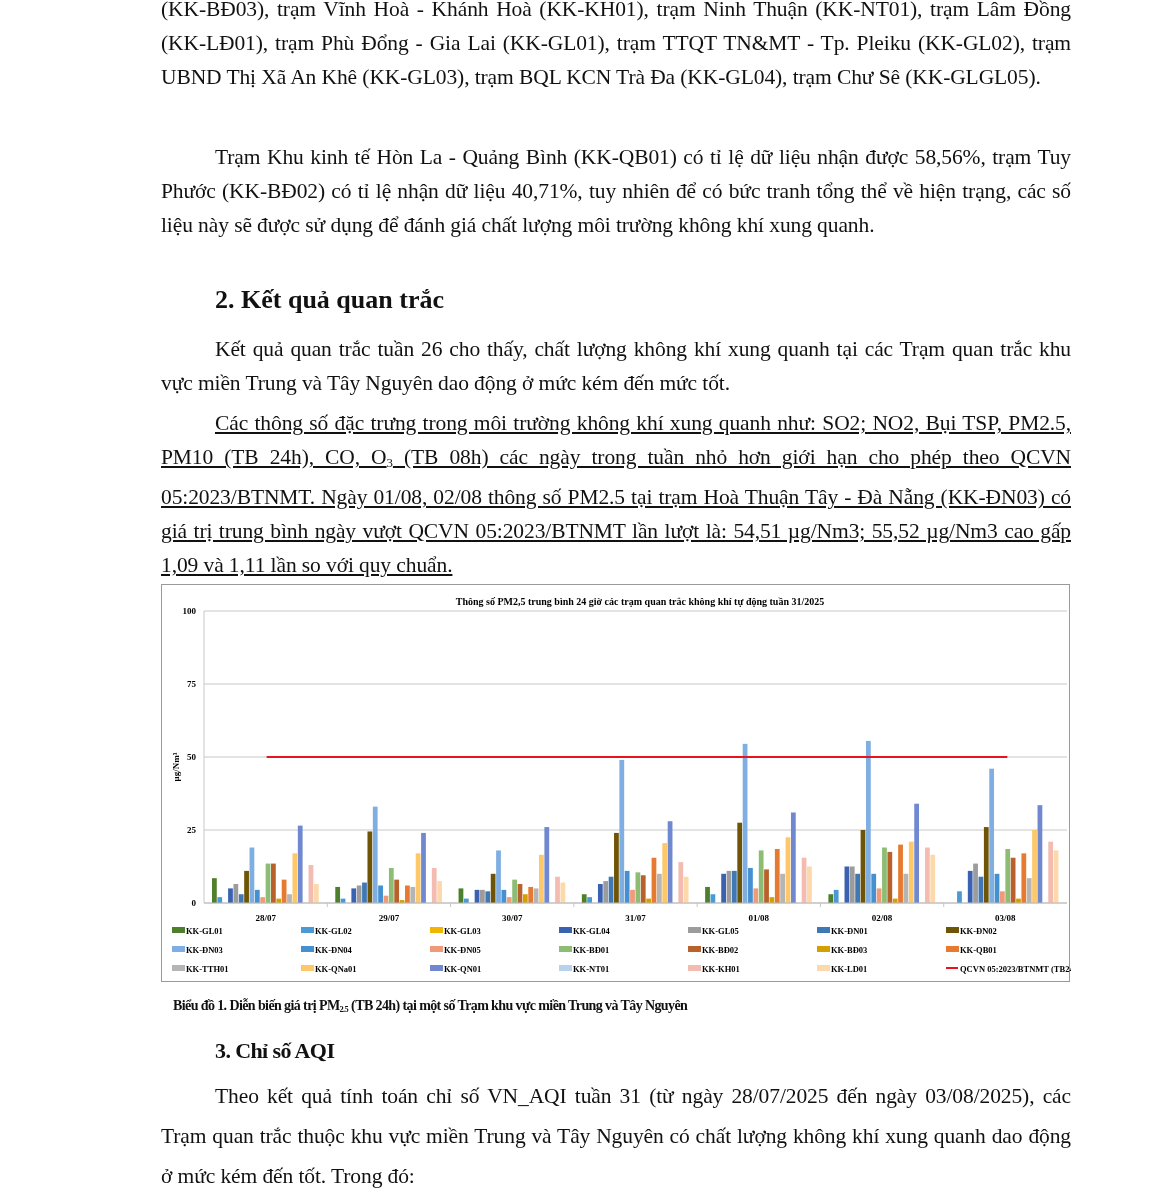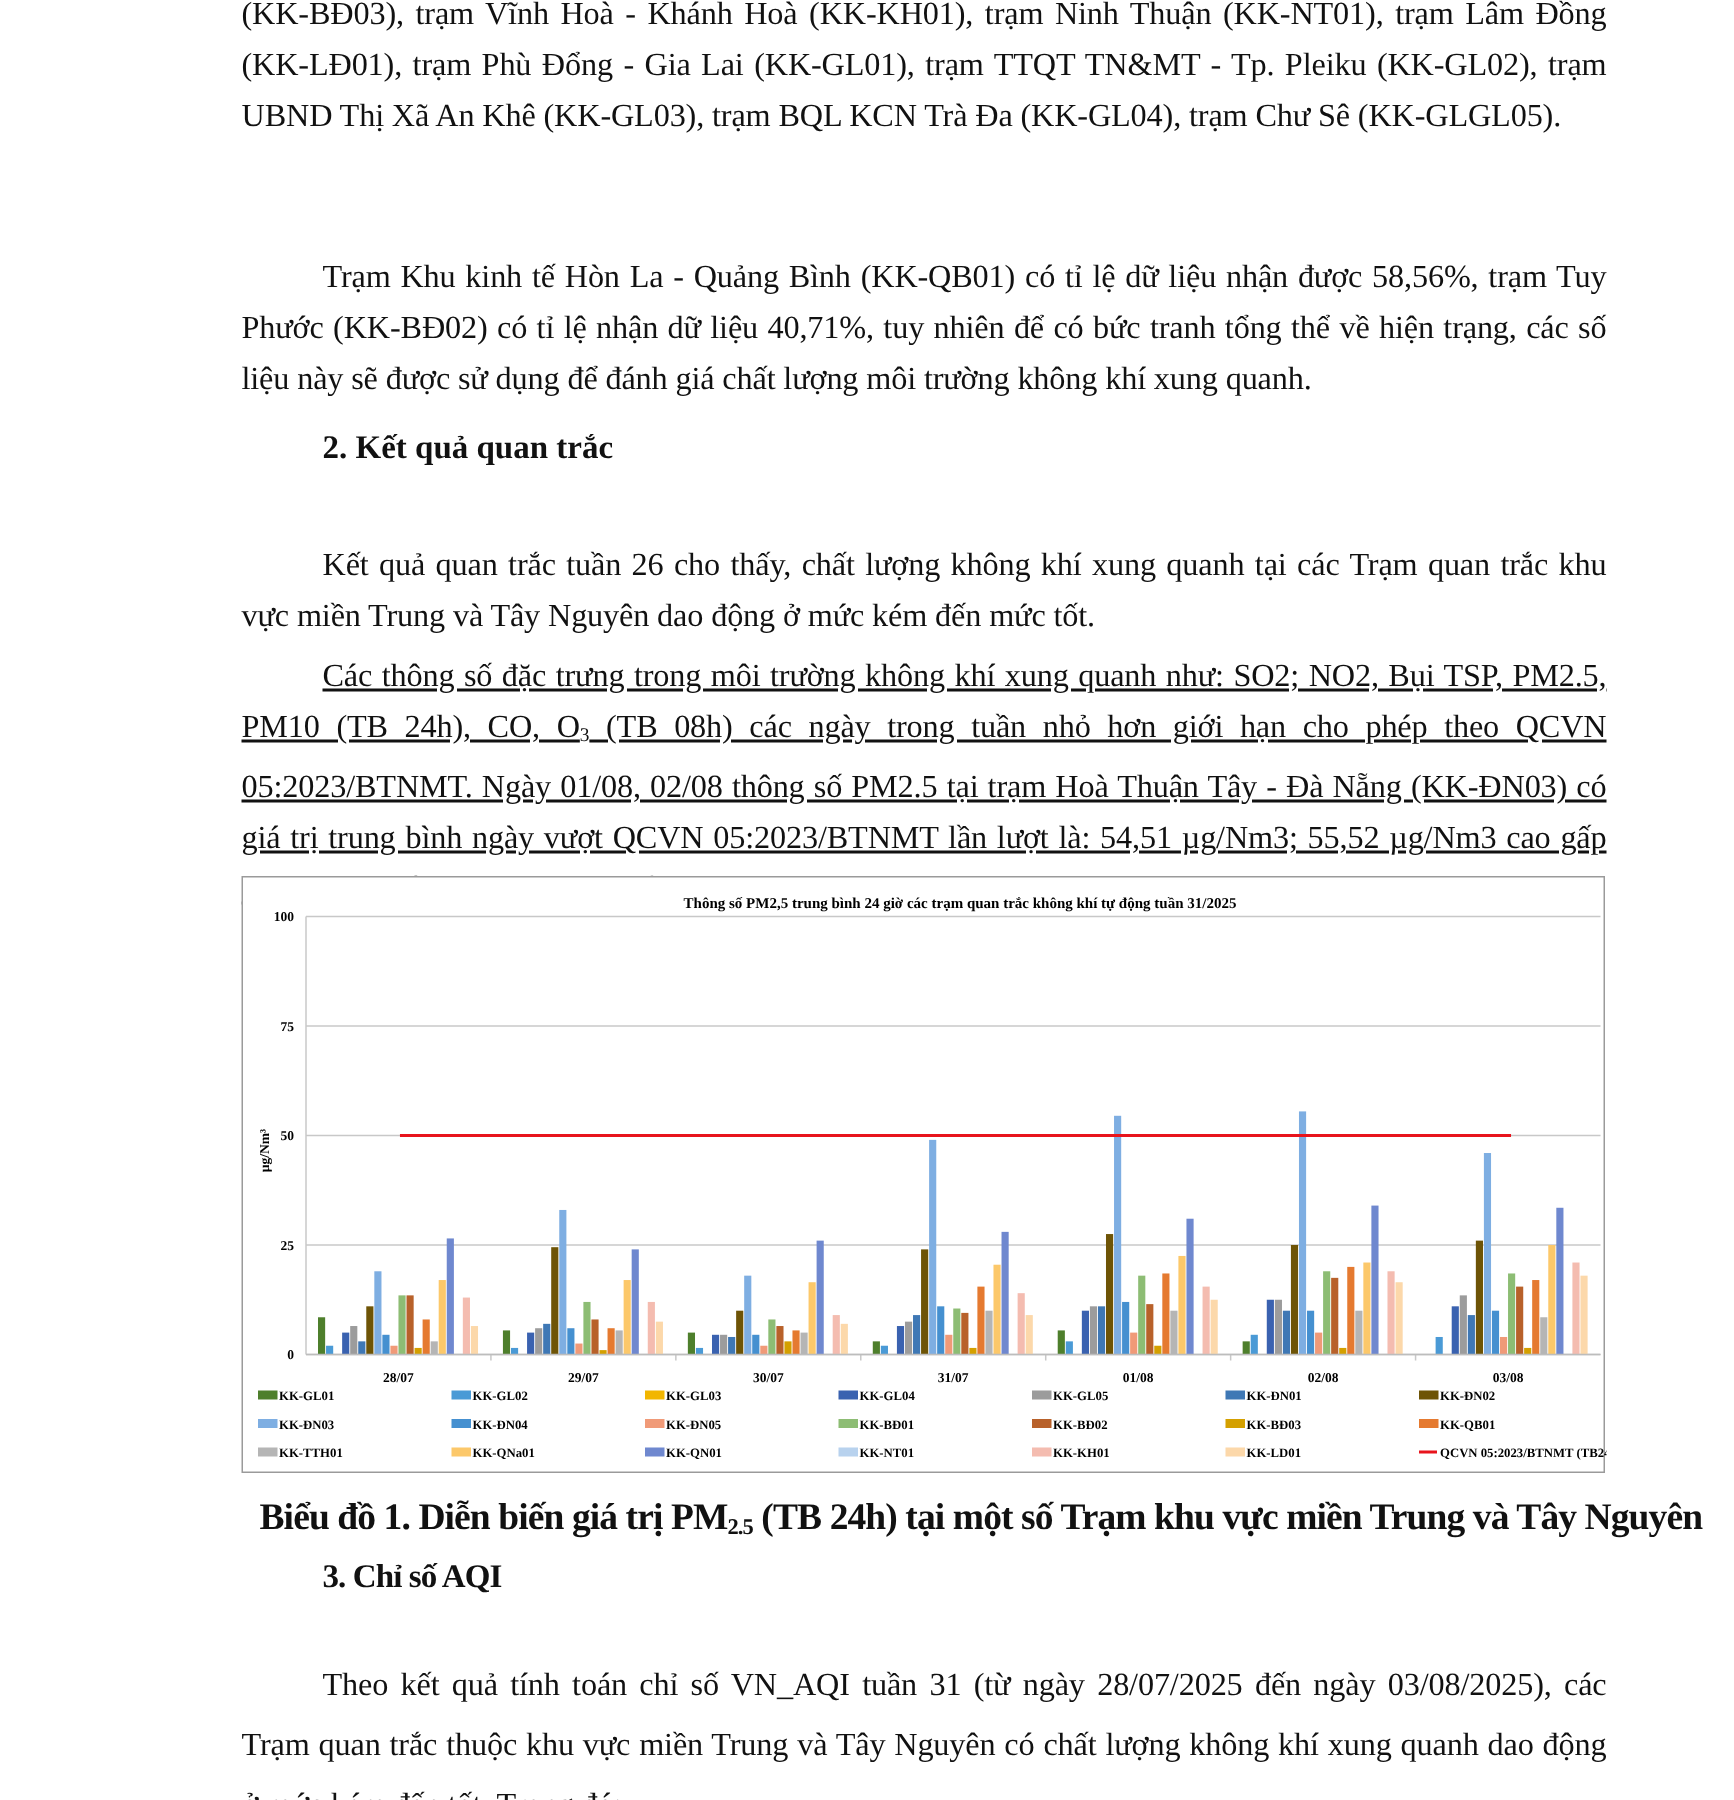--- a/index.html
+++ b/index.html
@@ -1,30 +1,30 @@
 <!DOCTYPE html>
 <html><head>
 <meta charset="utf-8">
 <style>
   html, body { margin: 0; padding: 0; background: #ffffff; }
   body { width: 1156px; height: 1200px; position: relative; overflow: hidden;
          font-family: "Liberation Serif", "DejaVu Serif", serif; color: #111; }
   .page { position: absolute; left: 161px; top: 0; width: 910px; }
   .para { font-size: 21.5px; line-height: 34px; text-align: justify; margin: 0; letter-spacing: -0.1px; }
-  .indent { text-indent: 54px; margin-top: 27px; }
+  .indent { text-indent: 54px; }
   .p1 { position: absolute; top: -8px; left: 0; width: 910px; }
   .p2 { position: absolute; top: 140px; left: 0; width: 910px; }
-  .h2 { position: absolute; top: 285px; left: 54px; font-size: 22px; font-weight: bold; }
+  .h2 { position: absolute; top: 285px; left: 54px; font-size: 26px; font-weight: bold; }
   .p3 { position: absolute; top: 332px; left: 0; width: 910px; }
   .p4 { position: absolute: top: 0; text-decoration: underline; }
   .p4 { position: absolute; top: 406px; left: 0; width: 910px; }
   .chart { position: absolute; left: 0; top: 584px; width: 909px; height: 398px;
            border: 1.5px solid #9a9a9a; box-sizing: border-box; background: #fff; padding-left: 20px; }
   .chart svg { position: absolute; left: 0; top: 0; }
-  .caption { position: absolute; top: 998px; left: 12px; font-size: 25px; font-weight: bold;
+  .caption { position: absolute; top: 998px; left: 12px; font-size: 14px; font-weight: bold;
              letter-spacing: -0.6px; white-space: nowrap; }
   .h3 { position: absolute; top: 1038px; left: 54px; font-size: 22px; font-weight: bold; letter-spacing: -0.6px; }
   .p5 { position: absolute; top: 1076px; left: 0; width: 910px; line-height: 40px; }
   sub { font-size: 0.6em; vertical-align: -0.25em; }
 </style>
 </head>
 <body>
 
 <div class="page">
   <p class="para p1">(KK-BĐ03), trạm Vĩnh Hoà - Khánh Hoà (KK-KH01), trạm Ninh Thuận (KK-NT01), trạm Lâm Đồng (KK-LĐ01), trạm Phù Đổng - Gia Lai (KK-GL01), trạm TTQT TN&amp;MT - Tp. Pleiku (KK-GL02), trạm UBND Thị Xã An Khê (KK-GL03), trạm BQL KCN Trà Đa (KK-GL04), trạm Chư Sê (KK-GLGL05).</p>

